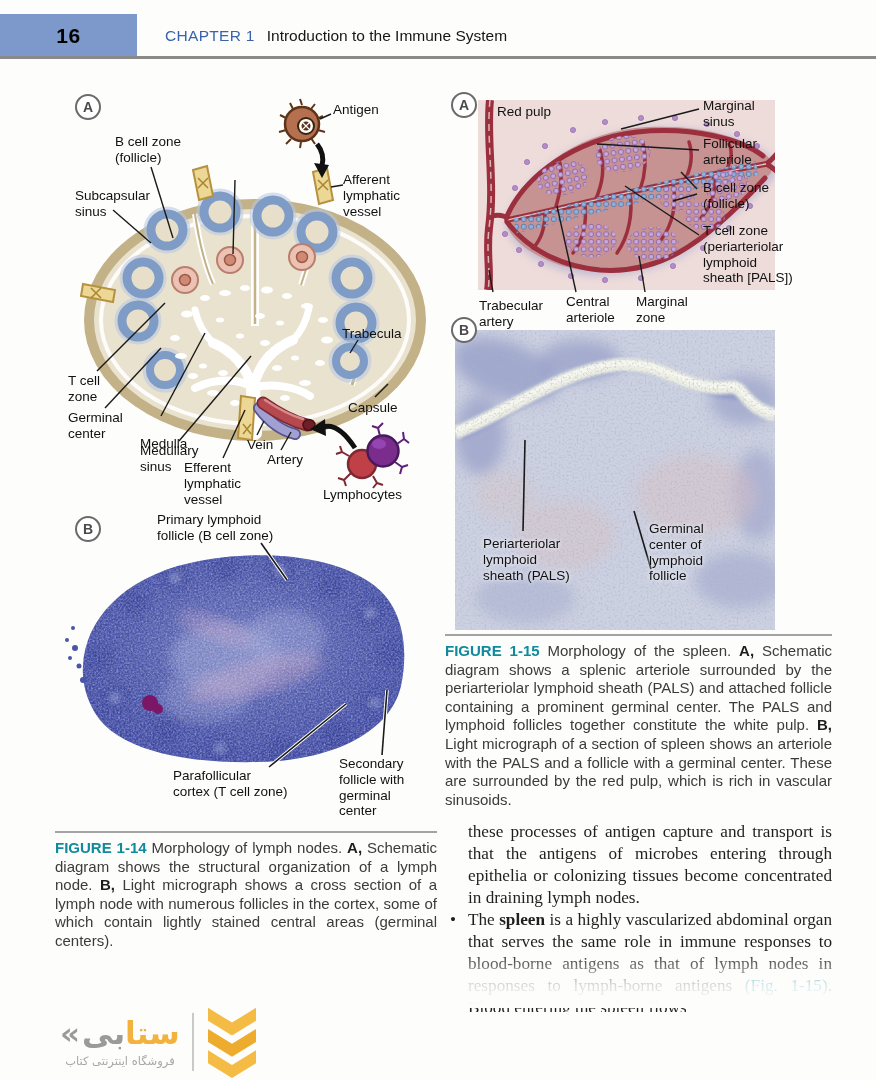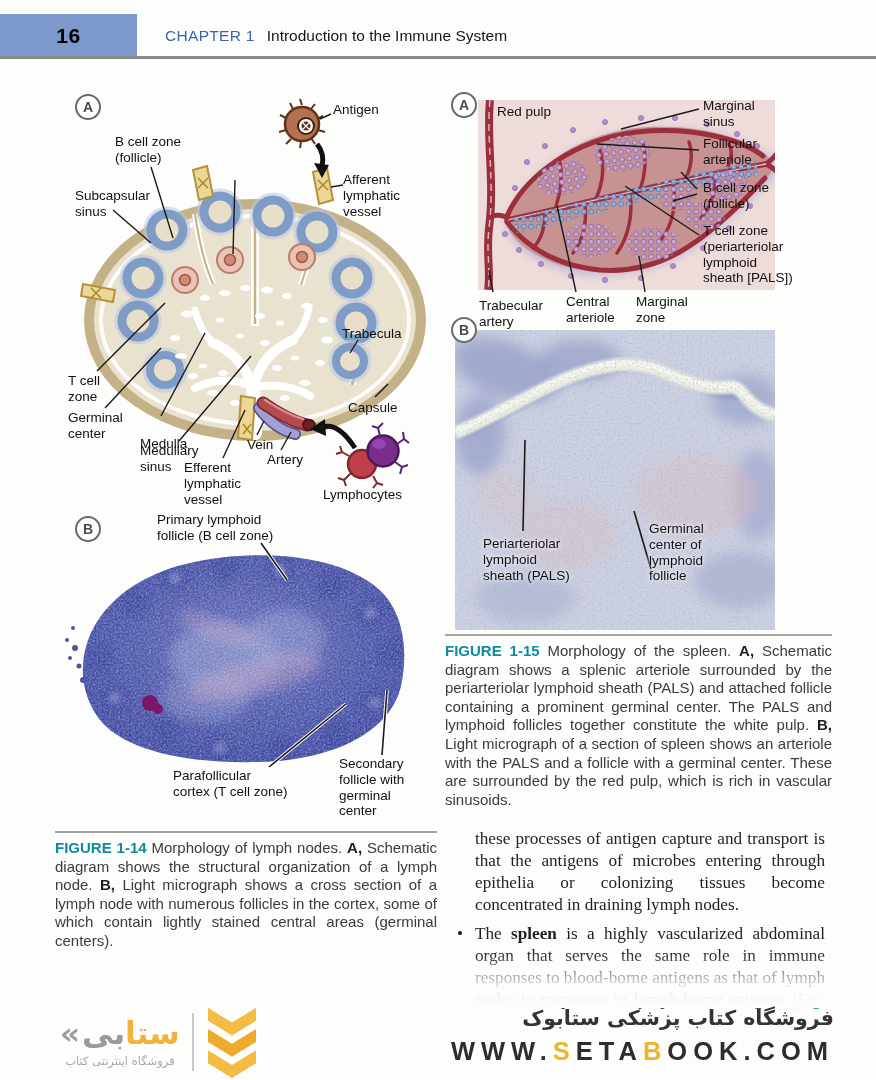--- a/index.html
+++ b/index.html
@@ -23,21 +23,21 @@
 
   
   .cap{position:absolute;font-size:15px;line-height:1.24;color:#3b3b3b;text-align:justify;
        border-top:2px solid #a3a3a3;padding-top:6px;}
   .cap .tag{color:#0f8b9d;font-weight:bold;}
   .cap b{color:#1d1d1d;}
 
   
   .bodytext{position:absolute;font-family:"Liberation Serif",serif;font-size:17.2px;line-height:1.27;
             color:#1f1f1f;text-align:justify;overflow:hidden;}
-  .bodytext p{margin:8px;padding-left:20px;}
+  .bodytext p{margin:1px;padding-left:20px;}
   .bodytext .p2{position:relative;}
   .bodytext .bullet{position:absolute;left:2px;top:0;}
   .figref{color:#0f8b9d;}
   .fadeout{position:absolute;left:436px;top:952px;width:404px;height:56px;
            background:linear-gradient(to bottom,rgba(253,253,252,0),rgba(253,253,252,.85) 60%,#fdfdfc 95%);}
 
   
   .footer-logo{position:absolute;left:60px;top:1006px;display:flex;align-items:center;}
   .lg-col{display:flex;flex-direction:column;align-items:center;}
   .lg-word{font-family:"DejaVu Sans",sans-serif;font-size:31px;font-weight:bold;line-height:1.1;display:flex;align-items:center;}
@@ -532,18 +532,14 @@
       </div>
       <div class="lg-sub">فروشگاه اینترنتی کتاب</div>
     </div>
     <div class="lg-divider"></div>
     <svg width="56" height="72" viewBox="0 0 60 78">
       <polygon points="4,2 30,18 56,2 56,16 30,32 4,16" fill="#f4bb45"></polygon>
       <polygon points="4,25 30,41 56,25 56,39 30,55 4,39" fill="#eeac2e"></polygon>
       <polygon points="4,48 30,64 56,48 56,62 30,78 4,62" fill="#f4bb45"></polygon>
     </svg>
   </div>
-  <div class="footer-right">
-    <div class="fa-title">فروشگاه کتاب پزشکی ستابوک</div>
-    <div class="url"><span>WWW.</span><span class="yl">S</span><span>ETA</span><span class="yl">B</span><span>OOK.COM</span></div>
-  </div>
 
 </div>
 
 </body></html>

